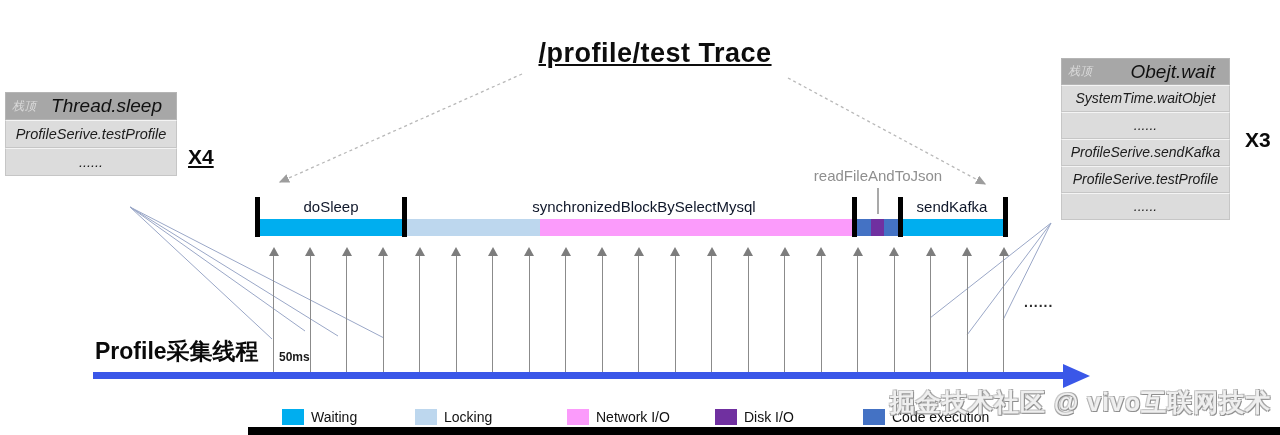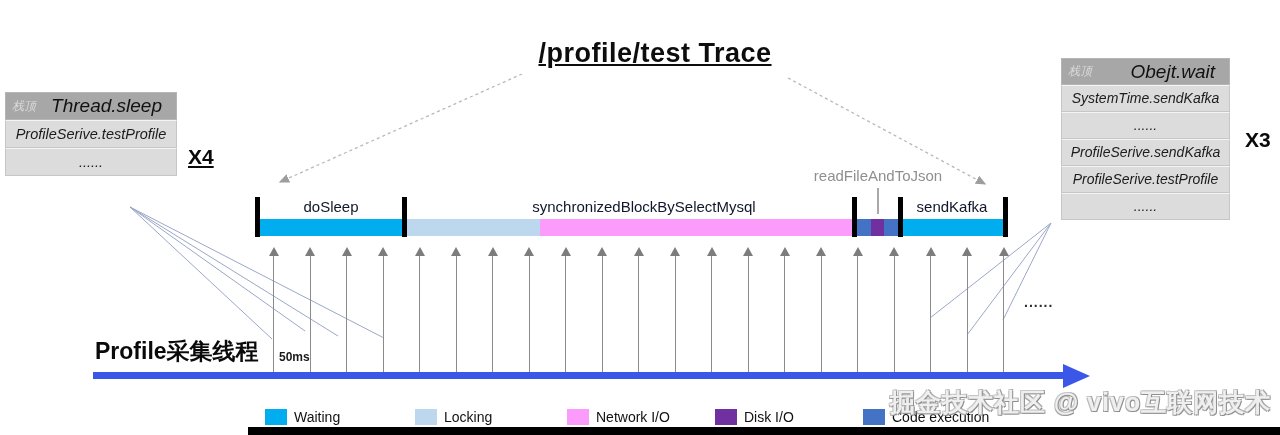--- a/index.html
+++ b/index.html
@@ -104,21 +104,21 @@
       </div>
   </div>
   <div class="mult mult-left">X4</div>
 
   <div class="stack stack-right">
     <div class="shdr">
       <span class="stag">栈顶</span>
       <span class="stop">Obejt.wait</span>
     </div>
     <div id="right-stack-rows">
-        <div class="srow">SystemTime.sendKafka</div>
+        <div class="srow">SystemTime.waitObjet</div>
         <div class="srow">......</div>
         <div class="srow">ProfileSerive.sendKafka</div>
         <div class="srow">ProfileSerive.testProfile</div>
         <div class="srow">......</div>
       </div>
   </div>
   <div class="mult mult-right">X3</div>
 
   <div id="bar-layer">
       <div class="seg" style="left: 260px; width: 142px; background: rgb(0, 174, 239);"></div>
@@ -164,21 +164,21 @@
       <div class="up-arrow" style="left: 1003px;"></div>
     </div>
   <div class="interval-label">50ms</div>
   <div class="dots-right">......</div>
 
   <div class="thread-label">Profile采集线程</div>
   <div class="time-shaft"></div>
   <div class="time-head"></div>
 
   <div id="legend">
-      <div class="litem" style="left: 265px;">
+      <div class="litem" style="left: 282px;">
         <span class="lswatch" style="background: rgb(0, 174, 239);"></span>
         <span class="llabel">Waiting</span>
       </div>
       <div class="litem" style="left: 415px; align-items: flex-end;">
         <span class="lswatch" style="background: rgb(189, 215, 238);"></span>
         <span class="llabel">Locking</span>
       </div>
       <div class="litem" style="left: 567px;">
         <span class="lswatch" style="background: rgb(251, 155, 251);"></span>
         <span class="llabel">Network I/O</span>

